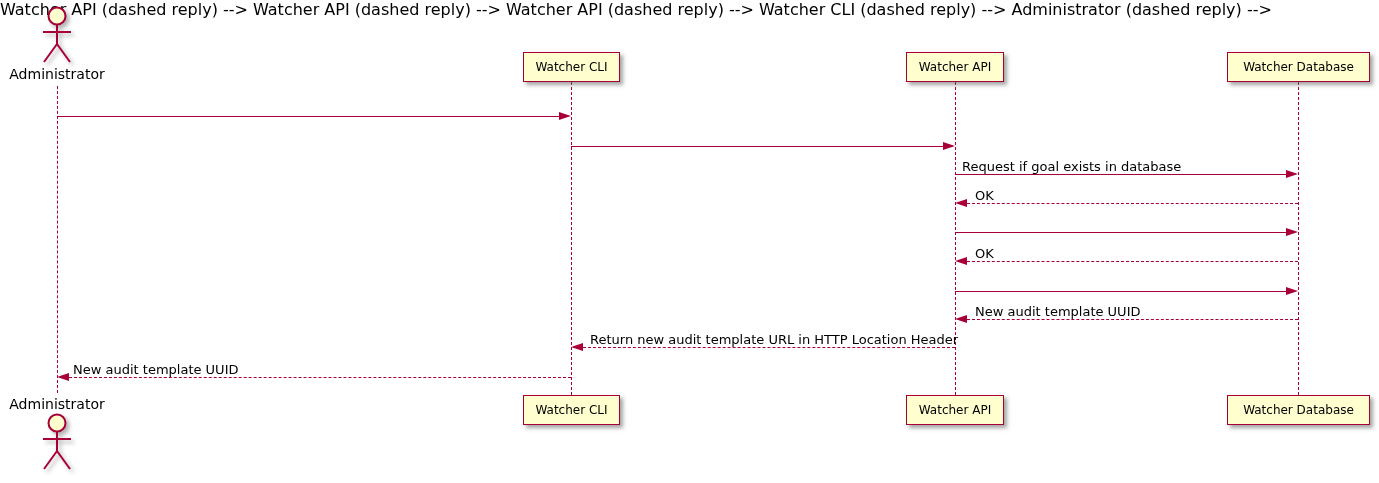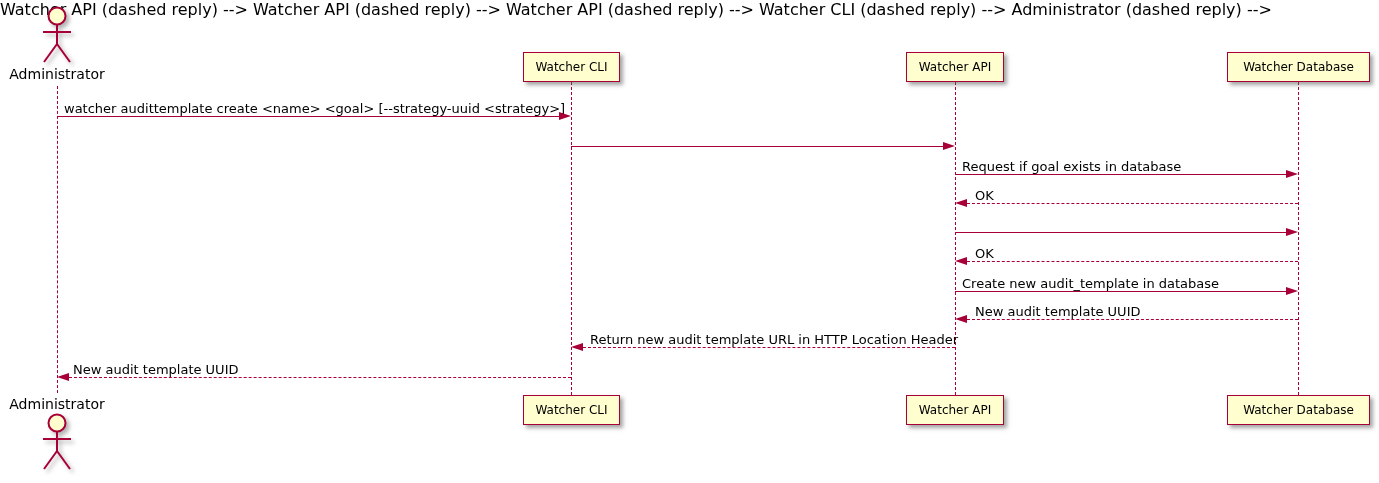--- a/index.html
+++ b/index.html
@@ -104,21 +104,20 @@
   <div class="pbox" style="left:523px;  top:52px; width:97px;">Watcher CLI</div>
   <div class="pbox" style="left:906px;  top:52px; width:98px;">Watcher API</div>
   <div class="pbox" style="left:1227px; top:52px; width:143px;">Watcher Database</div>
 
   
   <div class="pbox" style="left:523px;  top:395px; width:97px;">Watcher CLI</div>
   <div class="pbox" style="left:906px;  top:395px; width:98px;">Watcher API</div>
   <div class="pbox" style="left:1227px; top:395px; width:143px;">Watcher Database</div>
 
   
-  <div class="msg-label" style="left:64px; top:101px;">watcher audittemplate create &lt;name&gt; &lt;goal&gt; [--strategy-uuid &lt;strategy&gt;]</div>
   <div class="msg-line" style="left:57px; top:116px; width:503px;"></div>
   <div class="ah right" style="left:559px; top:112px;"></div>
 
   
   <div class="msg-line" style="left:571px; top:146px; width:373px;"></div>
   <div class="ah right" style="left:943px; top:142px;"></div>
 
   
   <div class="msg-label" style="left:962px; top:159px;">Request if goal exists in database</div>
   <div class="msg-line" style="left:955px; top:174px; width:332px;"></div>
@@ -132,21 +131,20 @@
   
   <div class="msg-line" style="left:955px; top:232px; width:332px;"></div>
   <div class="ah right" style="left:1286px; top:228px;"></div>
 
    Watcher API (dashed reply) --&gt;
   <div class="msg-label" style="left:975px; top:246px;">OK</div>
   <div class="msg-line dashed" style="left:967px; top:261px; width:331px;"></div>
   <div class="ah left" style="left:955px; top:257px;"></div>
 
   
-  <div class="msg-label" style="left:962px; top:276px;">Create new audit_template in database</div>
   <div class="msg-line" style="left:955px; top:291px; width:332px;"></div>
   <div class="ah right" style="left:1286px; top:287px;"></div>
 
    Watcher API (dashed reply) --&gt;
   <div class="msg-label" style="left:975px; top:304px;">New audit template UUID</div>
   <div class="msg-line dashed" style="left:967px; top:319px; width:331px;"></div>
   <div class="ah left" style="left:955px; top:315px;"></div>
 
    Watcher CLI (dashed reply) --&gt;
   <div class="msg-label" style="left:590px; top:332px;">Return new audit template URL in HTTP Location Header</div>

